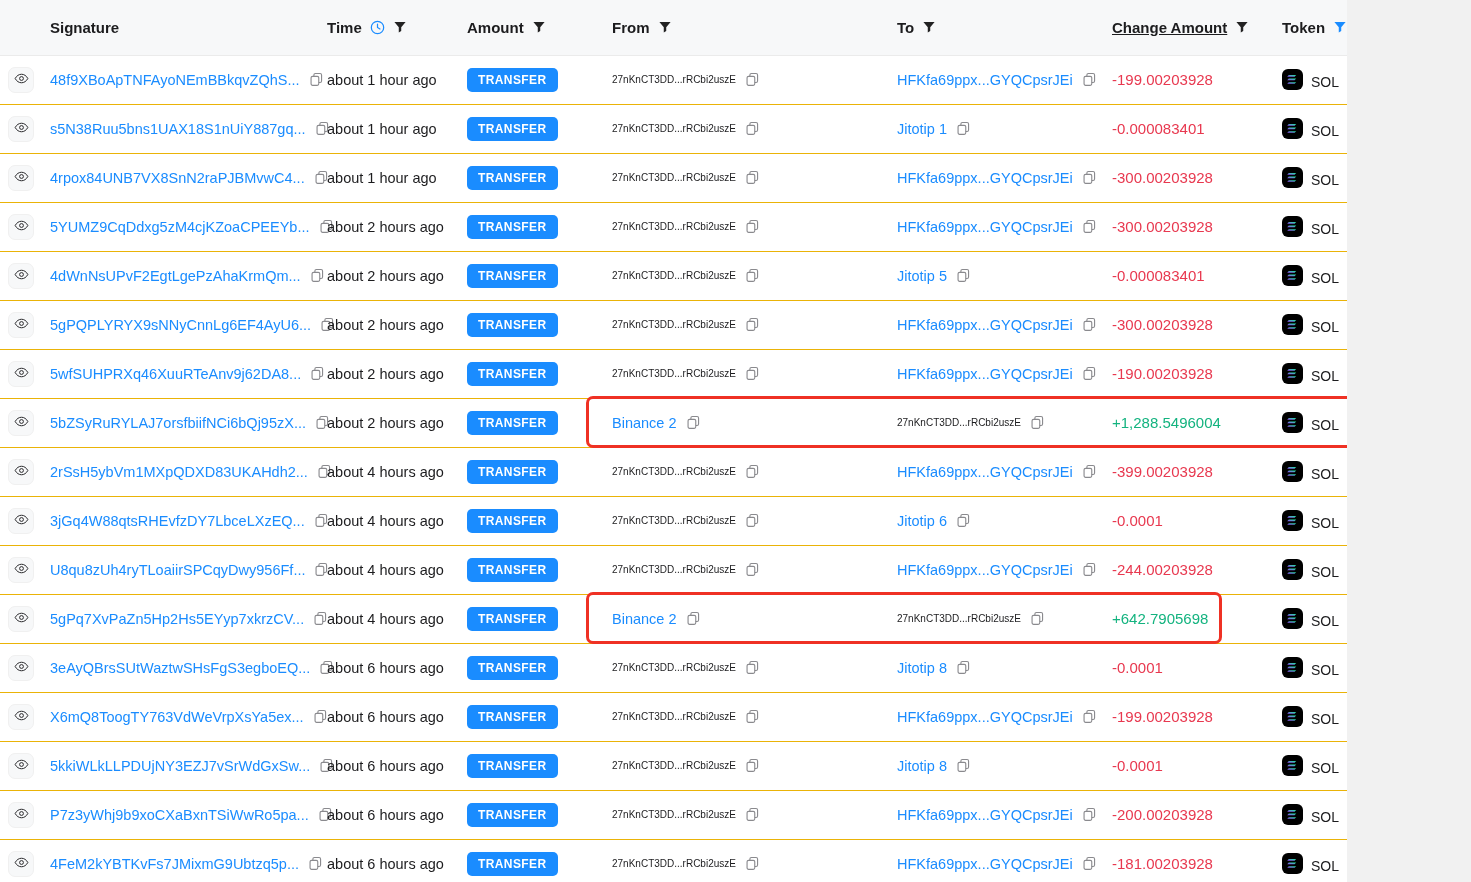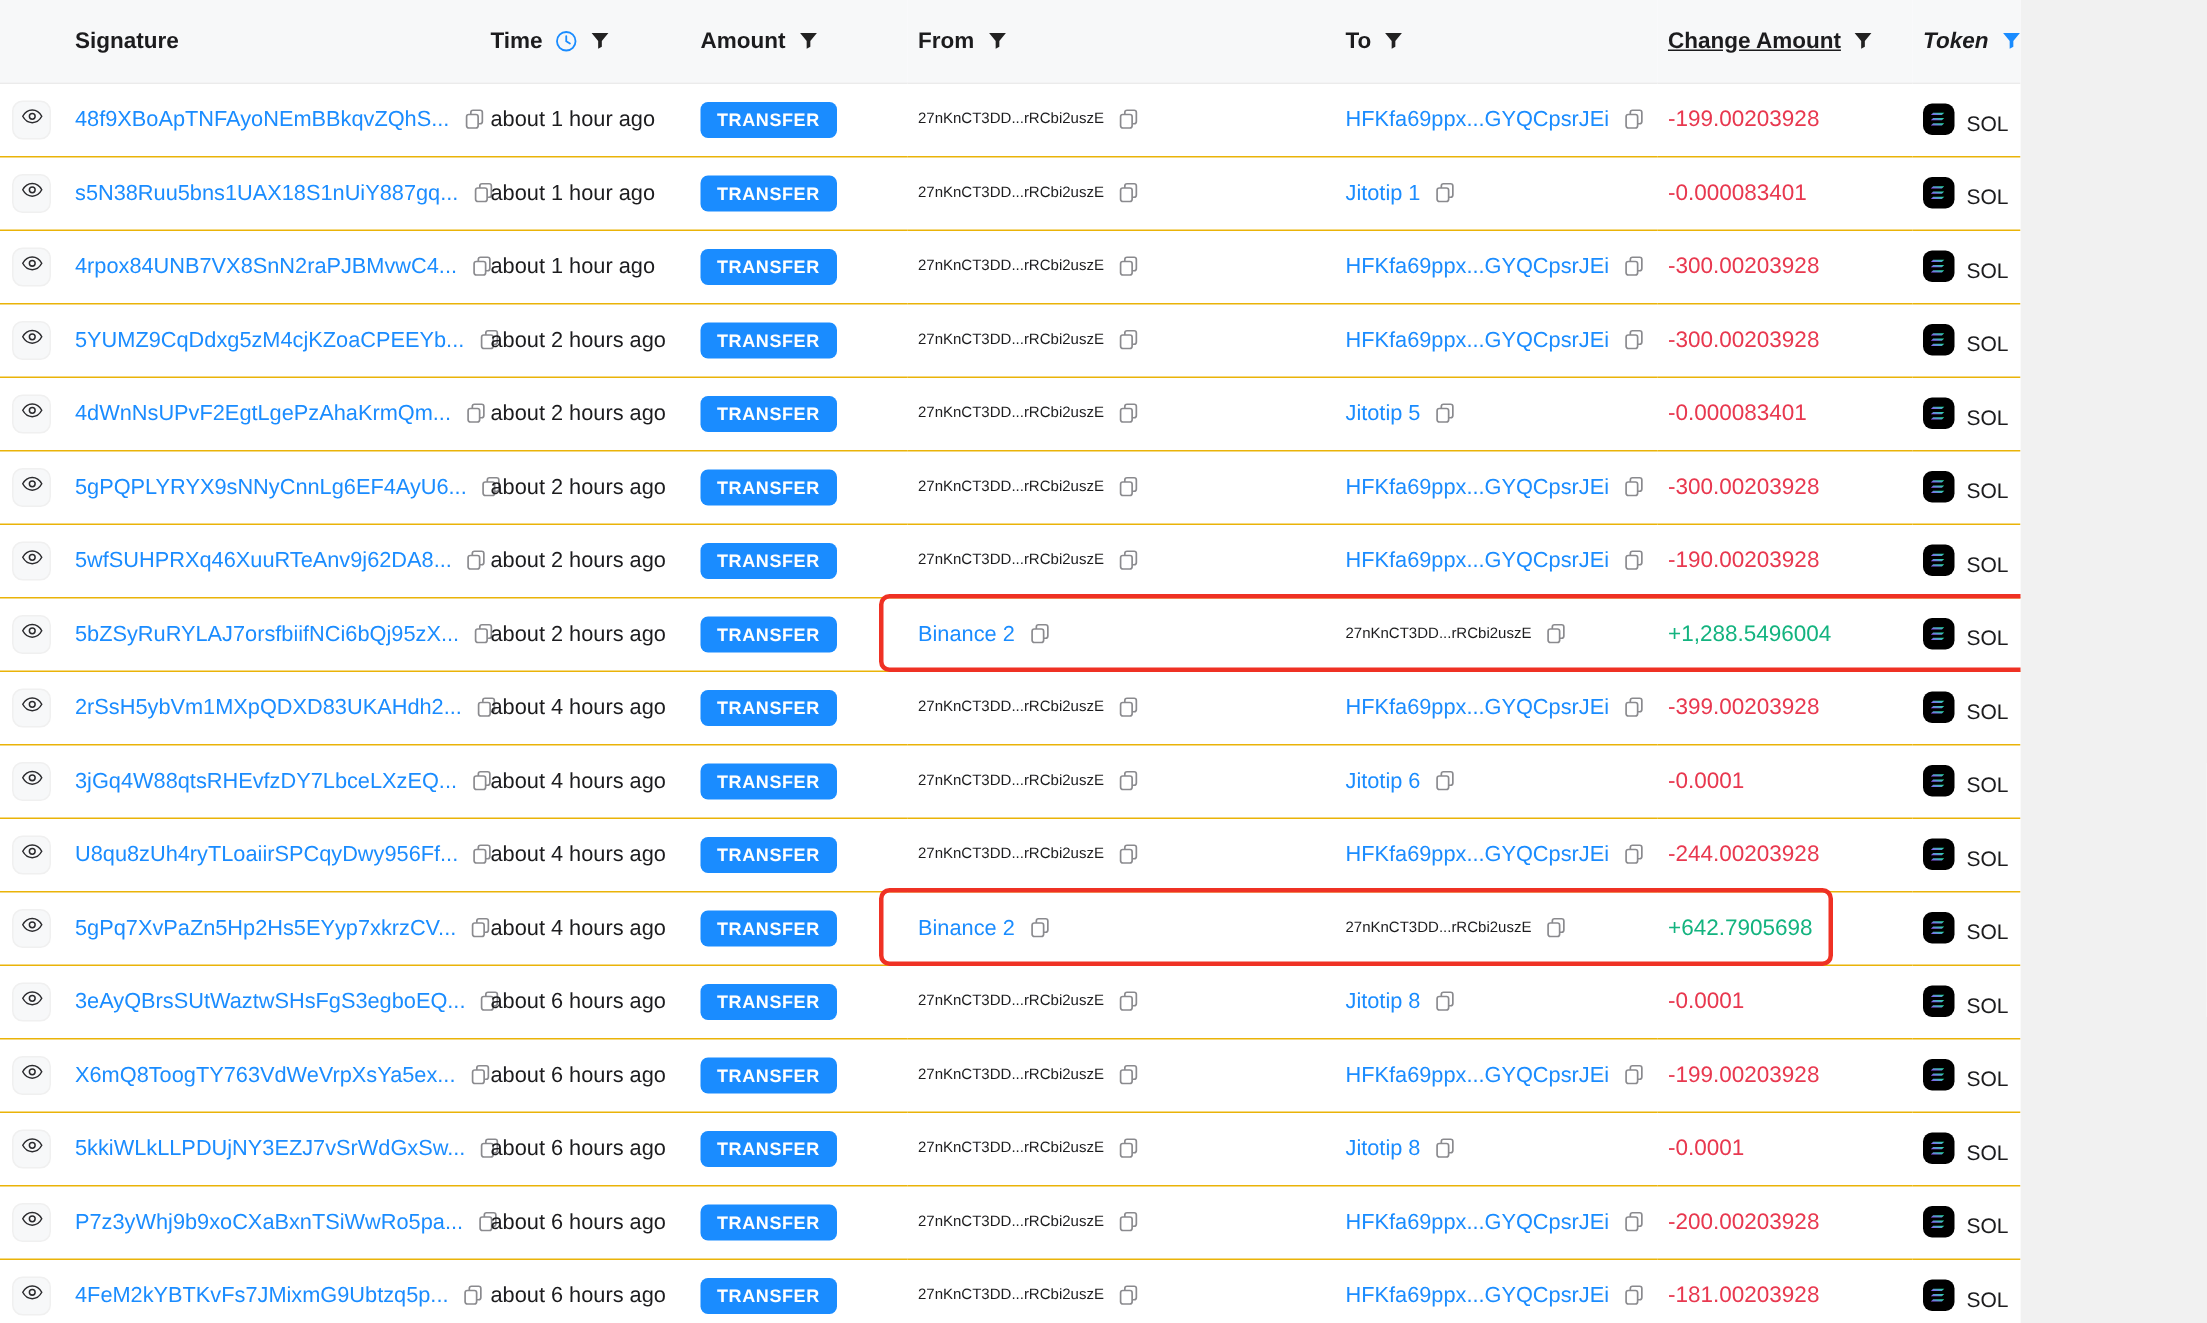--- a/index.html
+++ b/index.html
@@ -195,21 +195,21 @@
             <div class="th-inner" style="padding-left:7px;text-decoration:underline;">
               <span>Change Amount</span>
               <span style="display:inline-flex;cursor:pointer;">
                 <svg width="14" height="14" viewBox="0 0 16 16">
                     <path d="M1.6 2.2h12.8L9.4 8.4v4.3l-2.8 1.6V8.4z" fill="#222"></path>
                   </svg>
               </span>
             </div>
           </th>
           <th>
-            <div class="th-inner" style="padding-left:7px;font-style:italic;">
+            <div class="th-inner" style="padding-left:7px;">
               <span>Token</span>
               <span style="display:inline-flex;cursor:pointer;">
                 <svg width="14" height="14" viewBox="0 0 16 16">
                     <path d="M1.6 2.2h12.8L9.4 8.4v4.3l-2.8 1.6V8.4z" fill="#1a8cff"></path>
                   </svg>
               </span>
             </div>
           </th>
         </tr>
       </thead>

